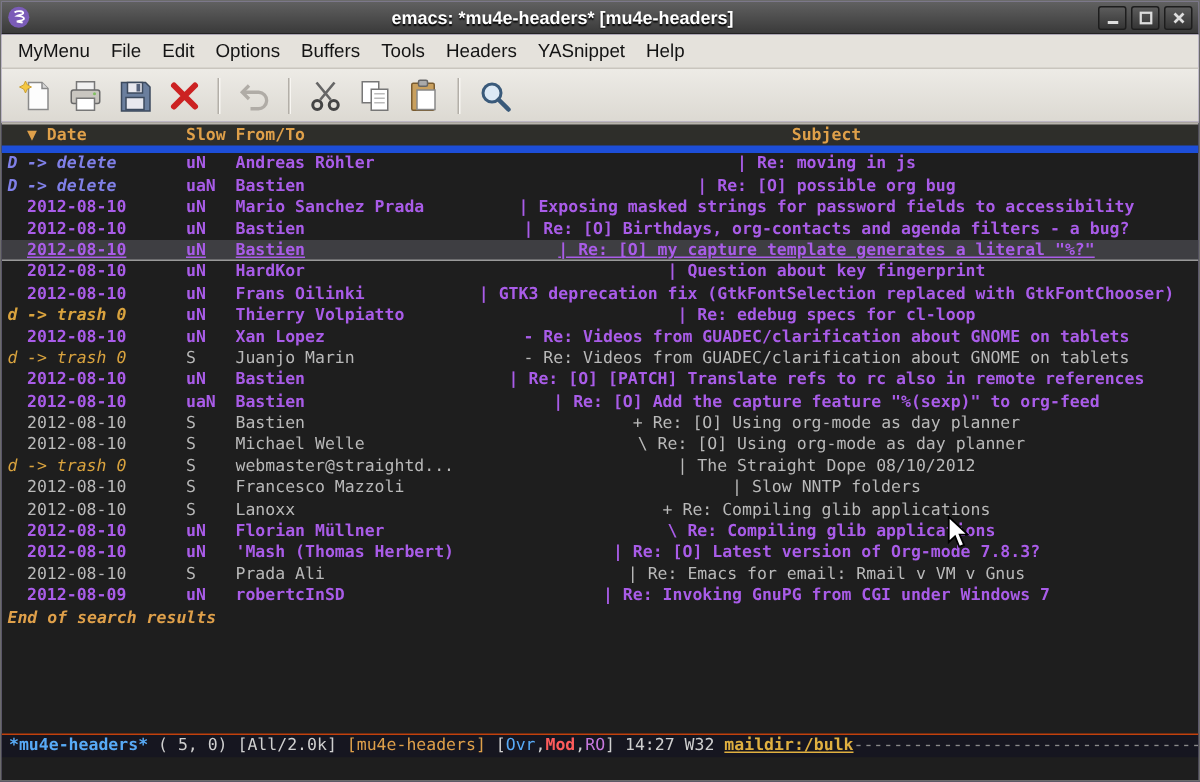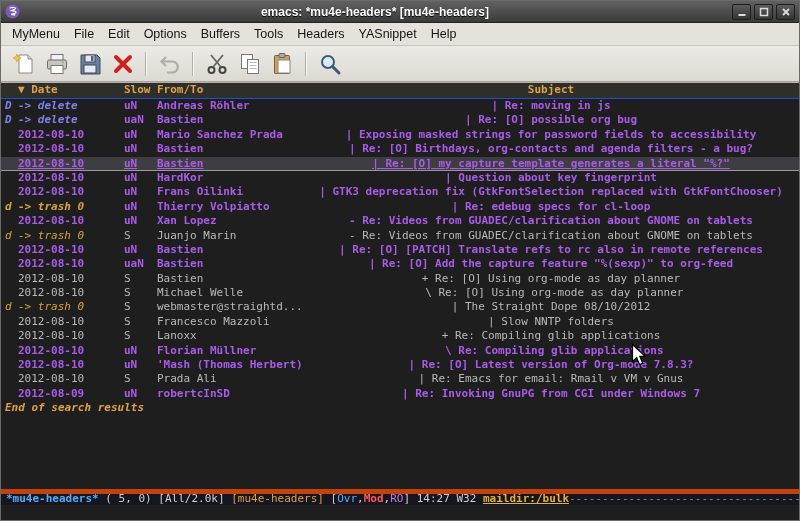--- a/index.html
+++ b/index.html
@@ -28,42 +28,42 @@
   .toolbar { flex:0 0 36px; background:linear-gradient(#edebe6,#dcd9d2);
              border-bottom:1px solid #a8a49d; display:flex; align-items:center; padding-left:6px; }
   .tool-btn { width:33px; height:30px; display:flex; align-items:center; justify-content:center; border-radius:3px; }
   .tool-sep { width:2px; height:24px; border-left:1px solid #b3afa8; border-right:1px solid #f8f6f2; margin:0 6px; }
 
   
   .buffer { flex:1 1 auto; min-height:0; display:flex; flex-direction:column;
             background:var(--buffer_bg,#1e1e1e); color:var(--read,#b9b9b9);
             font:11px/14.4px "DejaVu Sans Mono", monospace; overflow:hidden; }
 
-  .header-line { flex:0 0 17px; background:#2e2e2a; border-top:1px solid #b8b4ad; border-bottom:1px solid #1d4ed8;
+  .header-line { flex:0 0 17px; background:#2e2e2a; border-top:1px solid #b8b4ad; border-bottom:5px solid #1d4ed8;
                  color:var(--header_line,#dfa04a); font-weight:bold; display:flex; align-items:center;
                  white-space:pre; padding-left:4px; }
 
   .row { display:flex; white-space:pre; height:14.4px; padding-left:4px; overflow:hidden; }
   .c-mark  { flex:0 0 13px;  overflow:hidden; }
   .c-date  { flex:0 0 106px; overflow:hidden; }
   .c-flags { flex:0 0 33px;  overflow:hidden; }
   .c-from  { flex:0 0 146px; overflow:hidden; }
   .c-subj  { flex:1 1 auto;  overflow:hidden;text-align:center; }
 
   .unread { color:var(--unread,#a95ce8); font-weight:bold; }
   .read   { color:var(--read,#b9b9b9); }
   .mark-delete .c-mark, .mark-delete .c-date { color:var(--mark_delete,#8080e8); font-style:italic; }
   .mark-trash  .c-mark, .mark-trash  .c-date { color:var(--mark_trash,#d9a33e);  font-style:italic; }
   .current { background:#3e3e42; box-shadow:inset 0 -1px 0 #9a9a9a; text-decoration:underline; }
 
   .end-line { color:var(--end_results,#dfa04a); font-style:italic; font-weight:bold; padding-left:4px; height:14.4px; }
   .filler { flex:1 1 auto; }
 
   
-  .modeline { flex:0 0 16px; background:var(--modeline_bg,#161620); border-top:5px solid #c2410c;
+  .modeline { flex:0 0 16px; background:var(--modeline_bg,#161620); border-top:1px solid #c2410c;
               color:#cfcfcf; display:flex; align-items:center; white-space:pre;
               padding-left:5px; overflow:hidden;text-align:right; }
   .ml-buf  { color:var(--modeline_buffer,#58aaf6); font-weight:bold; }
   .ml-mode { color:var(--header_line,#dfa04a); }
   .ml-ovr  { color:var(--modeline_buffer,#58aaf6); }
   .ml-mod  { color:var(--modeline_modified,#ff5c5c); font-weight:bold; }
   .ml-ro   { color:#c678dd; }
   .ml-dir  { color:var(--modeline_maildir,#e0b040); font-weight:bold;text-decoration:underline; }
   .ml-dash { color:#8a8a8a; }
 

